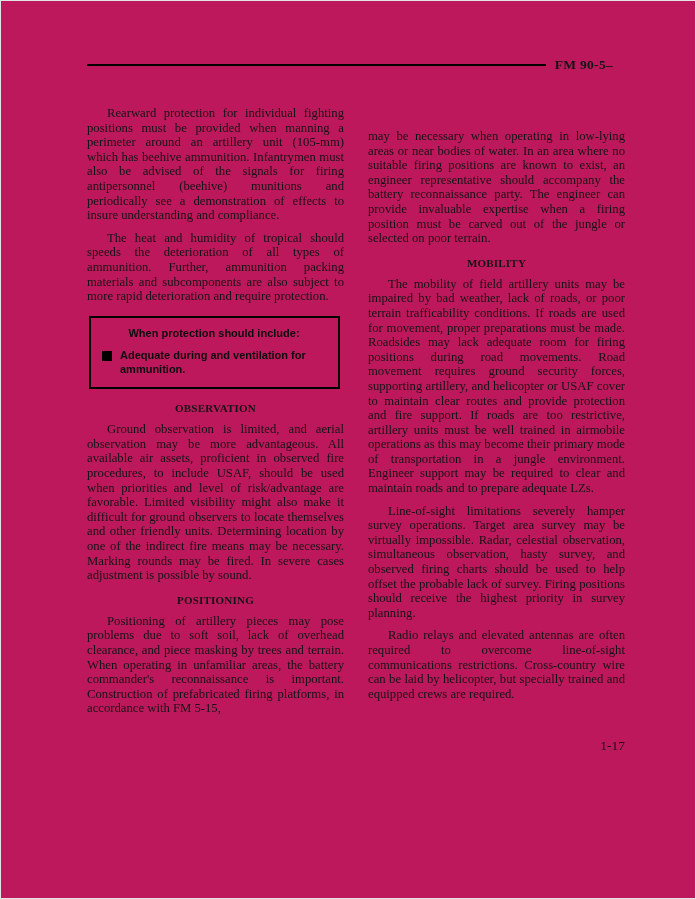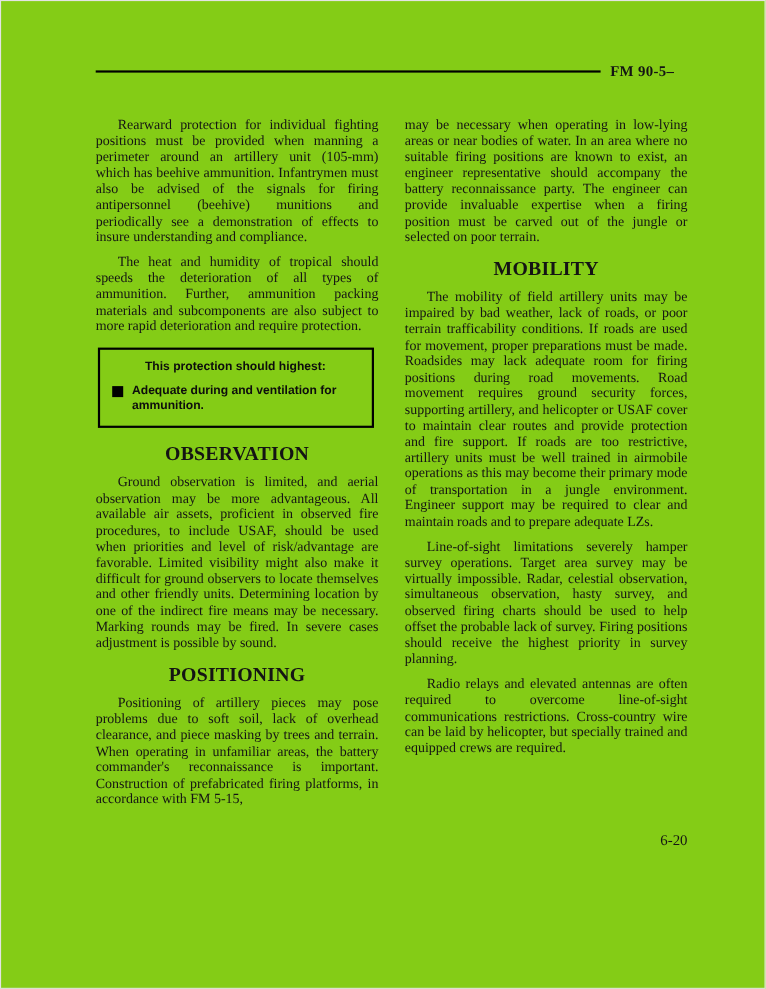--- a/index.html
+++ b/index.html
@@ -1,42 +1,42 @@
 <!DOCTYPE html>
 <html><head>
 <meta charset="utf-8">
 <style>
   html, body { margin: 0; padding: 0; background: #ffffff; }
   .page {
     width: 696px;
     height: 899px;
     box-sizing: border-box;
-    background: #84cc16;
+    background: #be185d;
     border: 1px solid #e3e3e3;
     padding: 56px 70px 0 86px;
     position: relative;
     font-family: "Liberation Serif", serif;
     color: #141414;
     overflow: hidden;
   }
   .header { display: flex; align-items: center; margin-bottom: 33px; padding-right: 12px; }
   .rule { flex: 1; height: 1.5px; background: #000; margin-right: 9px; }
   .ref { font-weight: bold; font-size: 13.5px; white-space: nowrap; letter-spacing: 0.3px; }
   .columns { display: flex; gap: 24px; }
   .col { width: 258px; }
   .para {
     font-size: 12.7px;
     line-height: 14.6px;
     text-align: justify;
     text-indent: 20px;
     margin: 0 0 8px 0;
   }
-  .para.cont { text-indent: 0; }
+  .para.cont { text-indent: 0; margin-top: 23px; }
   .heading {
-    font-size: 18px;
+    font-size: 11px;
     font-weight: bold;
     text-align: center;
     margin: 11px 0 8px 0;
     letter-spacing: 0.2px;
   }
   .box {
     border: 2.5px solid #000;
     margin: 12px 4px 13px 2px;
     padding: 9px 10px 3px 9px;
     font-family: "Liberation Sans", sans-serif;
@@ -61,21 +61,21 @@
     <div class="ref">FM 90-5–</div>
   </div>
 
   <div class="columns">
 
     <div class="col">
       <p class="para">Rearward protection for individual fighting positions must be provided when manning a perimeter around an artillery unit (105-mm) which has beehive ammunition. Infantrymen must also be advised of the signals for firing antipersonnel (beehive) munitions and periodically see a demonstration of effects to insure understanding and compliance.</p>
       <p class="para">The heat and humidity of tropical should speeds the deterioration of all types of ammunition. Further, ammunition packing materials and subcomponents are also subject to more rapid deterioration and require protection.</p>
 
       <div class="box">
-        <div class="box-title">This protection should highest:</div>
+        <div class="box-title">When protection should include:</div>
         <div class="box-item">
           <span class="sq"></span>
           <span class="box-item-text">Adequate during and ventilation for ammunition.</span>
         </div>
       </div>
 
       <div class="heading">OBSERVATION</div>
       <p class="para">Ground observation is limited, and aerial observation may be more advantageous. All available air assets, proficient in observed fire procedures, to include USAF, should be used when priorities and level of risk/advantage are favorable. Limited visibility might also make it difficult for ground observers to locate themselves and other friendly units. Determining location by one of the indirect fire means may be necessary. Marking rounds may be fired. In severe cases adjustment is possible by sound.</p>
 
       <div class="heading">POSITIONING</div>
@@ -88,15 +88,15 @@
       <div class="heading">MOBILITY</div>
       <p class="para">The mobility of field artillery units may be impaired by bad weather, lack of roads, or poor terrain trafficability conditions. If roads are used for movement, proper preparations must be made. Roadsides may lack adequate room for firing positions during road movements. Road movement requires ground security forces, supporting artillery, and helicopter or USAF cover to maintain clear routes and provide protection and fire support. If roads are too restrictive, artillery units must be well trained in airmobile operations as this may become their primary mode of transportation in a jungle environment. Engineer support may be required to clear and maintain roads and to prepare adequate LZs.</p>
 
       <p class="para">Line-of-sight limitations severely hamper survey operations. Target area survey may be virtually impossible. Radar, celestial observation, simultaneous observation, hasty survey, and observed firing charts should be used to help offset the probable lack of survey. Firing positions should receive the highest priority in survey planning.</p>
 
       <p class="para">Radio relays and elevated antennas are often required to overcome line-of-sight communications restrictions. Cross-country wire can be laid by helicopter, but specially trained and equipped crews are required.</p>
     </div>
 
   </div>
 
-  <div class="pagenum">6-20</div>
+  <div class="pagenum">1-17</div>
 
 </div>
 
 </body></html>

